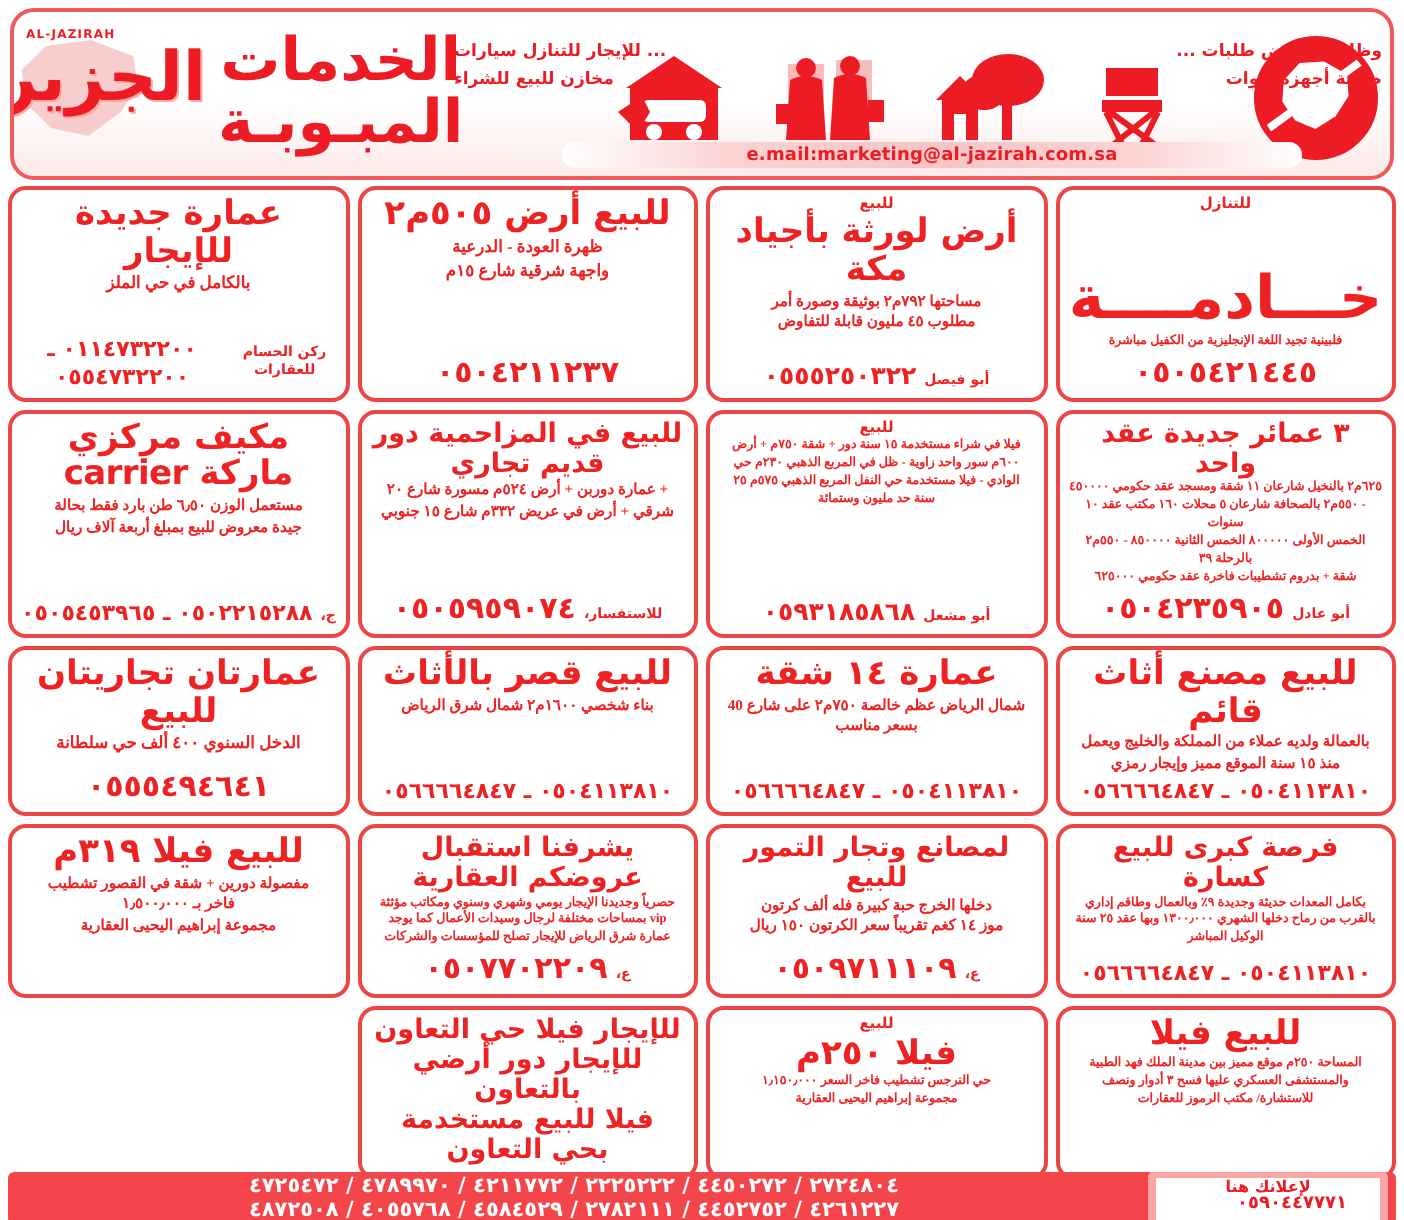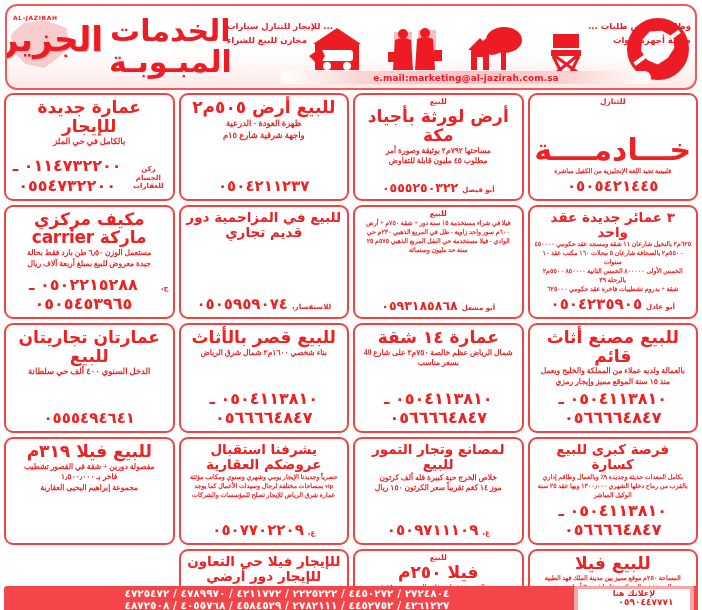--- a/index.html
+++ b/index.html
@@ -244,21 +244,21 @@
   .ad-phone {
     font-size: 15px;
     font-weight: bold;
     letter-spacing: 2.2px;
     line-height: 1.2;
     margin-top: 1px;
     direction: ltr;
     unicode-bidi: embed;
   }
   .ad-phone.two {
-    font-size: 16px;
+    font-size: 11px;
     letter-spacing: 0.6px;
   }
   .ad-phone.med { font-size: 12.5px; letter-spacing: 1.2px; }
   .ad-sign {
     font-size: 7.2px;
     font-weight: bold;
     line-height: 1.2;
   }
   .phone-row {
     display: flex;
@@ -480,20 +480,24 @@
         <div>
           <div class="phone-row">
             <div class="ad-phone med">٠٥٩٣١٨٥٨٦٨</div>
             <div class="ad-sign tagword">أبو مشعل</div>
           </div>
         </div>
       </div>
       <div class="ad" id="ad-muzahimiya-commercial">
         <div>
           <div class="ad-head md">للبيع في المزاحمية دور قديم تجاري</div>
+          <div class="ad-body small">
+            <div>+ عمارة دوربن + أرض ٥٢٤م مسورة شارع ٢٠</div>
+            <div>شرقي + أرض في عريض ٣٣٢م شارع ١٥ جنوبي</div>
+          </div>
         </div>
         <div>
           <div class="phone-row">
             <div class="ad-phone ">٠٥٠٥٩٥٩٠٧٤</div>
             <div class="ad-sign tagword">للاستفسار،</div>
           </div>
         </div>
       </div>
       <div class="ad" id="ad-carrier-ac">
         <div>
@@ -572,21 +576,21 @@
         <div>
           <div class="phone-row">
             <div class="ad-phone two">٠٥٠٤١١٣٨١٠ ـ ٠٥٦٦٦٦٤٨٤٧</div>
           </div>
         </div>
       </div>
       <div class="ad" id="ad-dates-factories">
         <div>
           <div class="ad-head md">لمصانع وتجار التمور للبيع</div>
           <div class="ad-body small">
-            <div>خلاص الخرج حبة كبيرة فله ألف كرتون</div>
+            <div>دخلها الخرج حبة كبيرة فله ألف كرتون</div>
             <div>موز ١٤ كغم تقريباً سعر الكرتون ١٥٠ ريال</div>
           </div>
         </div>
         <div>
           <div class="phone-row">
             <div class="ad-phone ">٠٥٠٩٧١١١٠٩</div>
             <div class="ad-sign tagword">ع،</div>
           </div>
         </div>
       </div>

